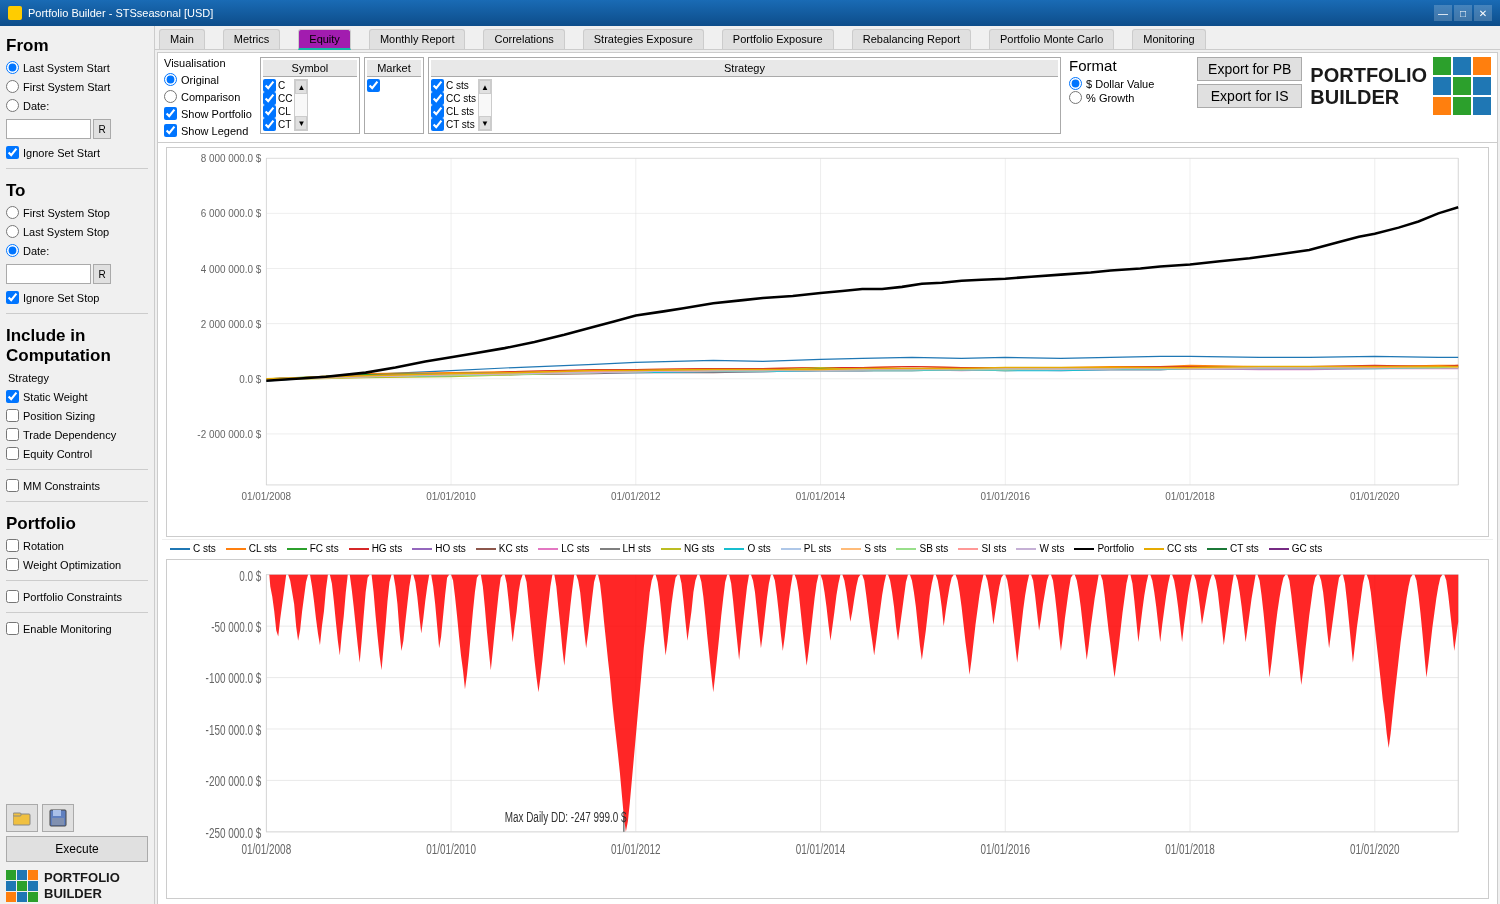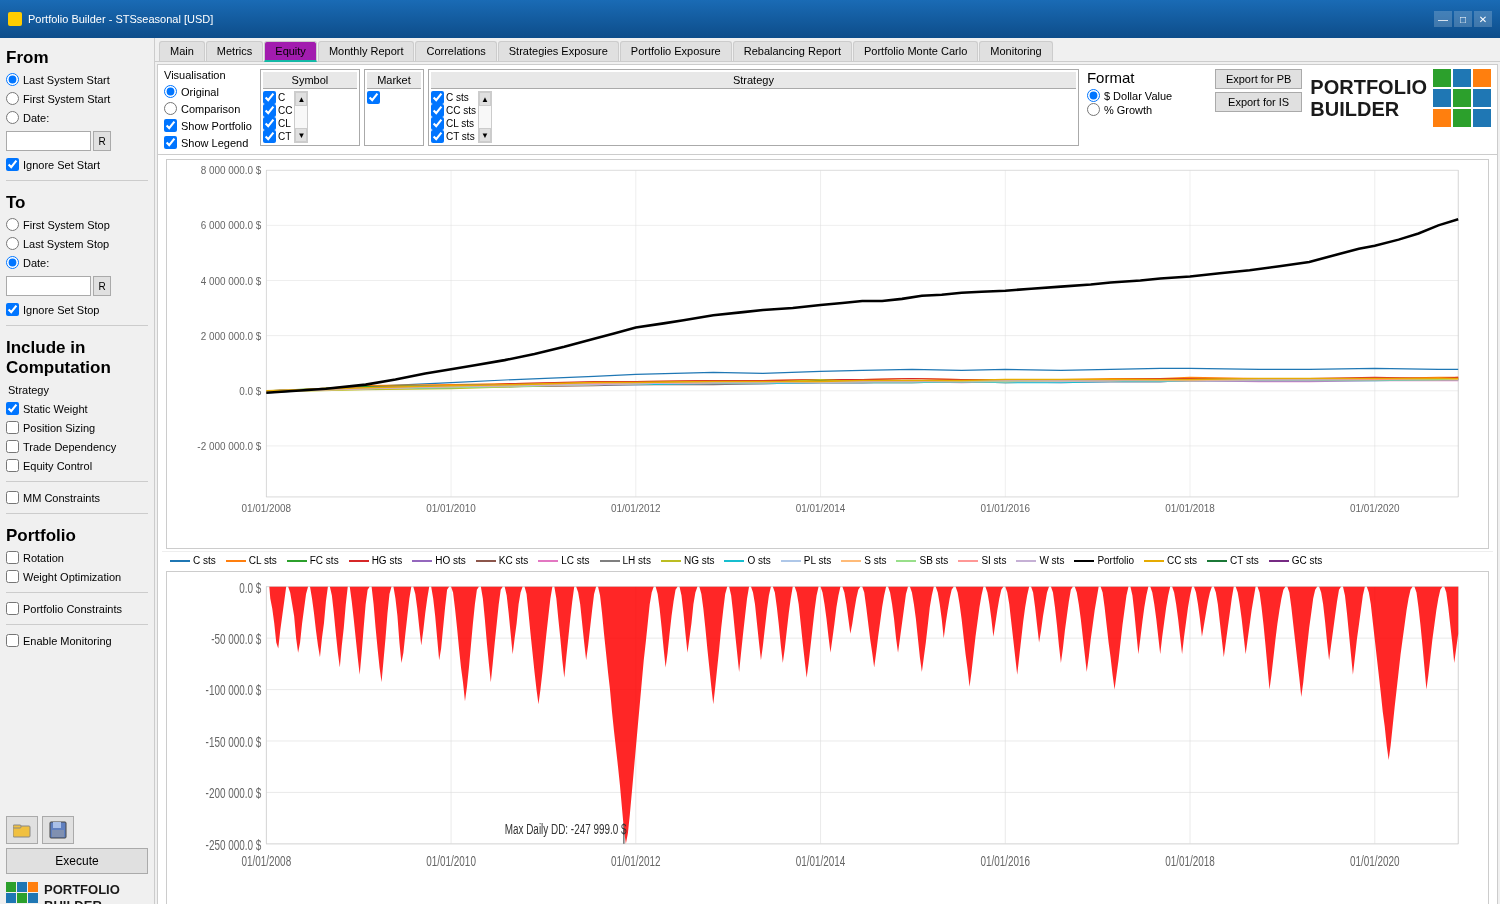--- a/index.html
+++ b/index.html
@@ -2,21 +2,21 @@
 <html><head>
   <meta charset="utf-8">
   <style>
     * { box-sizing: border-box; margin: 0; padding: 0; }
     body { font-family: 'Segoe UI', Arial, sans-serif; font-size: 11px; background: #f0f0f0; overflow: hidden; }
     
     
     #titlebar {
       background: linear-gradient(to bottom, #1a6bb5, #0d4d8a);
       color: white;
-      height: 38px;
+      height: 26px;
       display: flex;
       align-items: center;
       padding: 0 8px;
       justify-content: space-between;
     }
     #titlebar-left { display: flex; align-items: center; gap: 6px; }
     #titlebar-left .app-icon { width: 14px; height: 14px; background: #ffcc00; border-radius: 2px; }
     #titlebar-right { display: flex; gap: 2px; }
     .title-btn { width: 18px; height: 16px; background: rgba(255,255,255,0.2); border: none; color: white; font-size: 10px; cursor: pointer; display: flex; align-items: center; justify-content: center; }
 
@@ -55,21 +55,21 @@
     .pb-logo-grid { display: grid; grid-template-columns: repeat(3,10px); gap: 1px; }
     .pb-logo-cell { width: 10px; height: 10px; }
     .pb-c1 { background: #2ca02c; }
     .pb-c2 { background: #1f77b4; }
     .pb-c3 { background: #ff7f0e; }
 
     
     #content { flex: 1; display: flex; flex-direction: column; overflow: hidden; }
     
     
-    #tabs { display: flex; background: #f0f0f0; border-bottom: 1px solid #ccc; padding: 3px 4px 0; gap: 1px; }
+    #tabs { display: flex; background: #f0f0f0; border-bottom: 1px solid #ccc; padding: 3px 4px 0; gap: 18px; }
     .tab { padding: 3px 10px; font-size: 11px; border: 1px solid #ccc; border-bottom: none; background: #e0e0e0; cursor: pointer; border-radius: 3px 3px 0 0; }
     .tab.active { background: #a21caf; border-bottom: 2px solid #14b8a6; margin-bottom: -1px; }
     
     
     #content-area { flex: 1; background: white; border: 1px solid #ccc; margin: 2px; display: flex; flex-direction: column; overflow: hidden; }
     
     
     #vis-bar {
       display: flex;
       align-items: flex-start;
@@ -87,21 +87,21 @@
     .filter-box { border: 1px solid #aaa; padding: 2px; display: flex; flex-direction: column; }
     .filter-box-header { font-size: 11px; text-align: center; padding: 2px 4px; background: #e8e8e8; border-bottom: 1px solid #aaa; margin-bottom: 2px; }
     .filter-box-content { display: flex; gap: 2px; }
     .scrollbar-v { width: 14px; background: #f0f0f0; border: 1px solid #ccc; display: flex; flex-direction: column; }
     .scroll-arrow { width: 100%; height: 14px; background: #e0e0e0; border: 1px solid #ccc; font-size: 8px; cursor: pointer; display: flex; align-items: center; justify-content: center; }
     .scroll-track { flex: 1; background: #f8f8f8; }
     
     
     .format-section { min-width: 120px; }
     .export-section { display: flex; flex-direction: column; gap: 3px; }
-    .export-btn { padding: 3px 10px; background: #e0e0e0; border: 1px solid #aaa; font-size: 11px; cursor: pointer; white-space: nowrap; }
+    .export-btn { padding: 3px 10px; background: #e0e0e0; border: 1px solid #aaa; font-size: 14px; cursor: pointer; white-space: nowrap; }
     
     
     .big-pb-logo { display: flex; align-items: center; gap: 6px; }
     .big-pb-text { font-size: 20px; font-weight: bold; line-height: 1.1; }
     .big-pb-grid { display: grid; grid-template-columns: repeat(3,18px); gap: 2px; }
     .big-pb-cell { width: 18px; height: 18px; }
 
     
     #charts-area { flex: 1; display: flex; flex-direction: column; overflow: hidden; }
     

